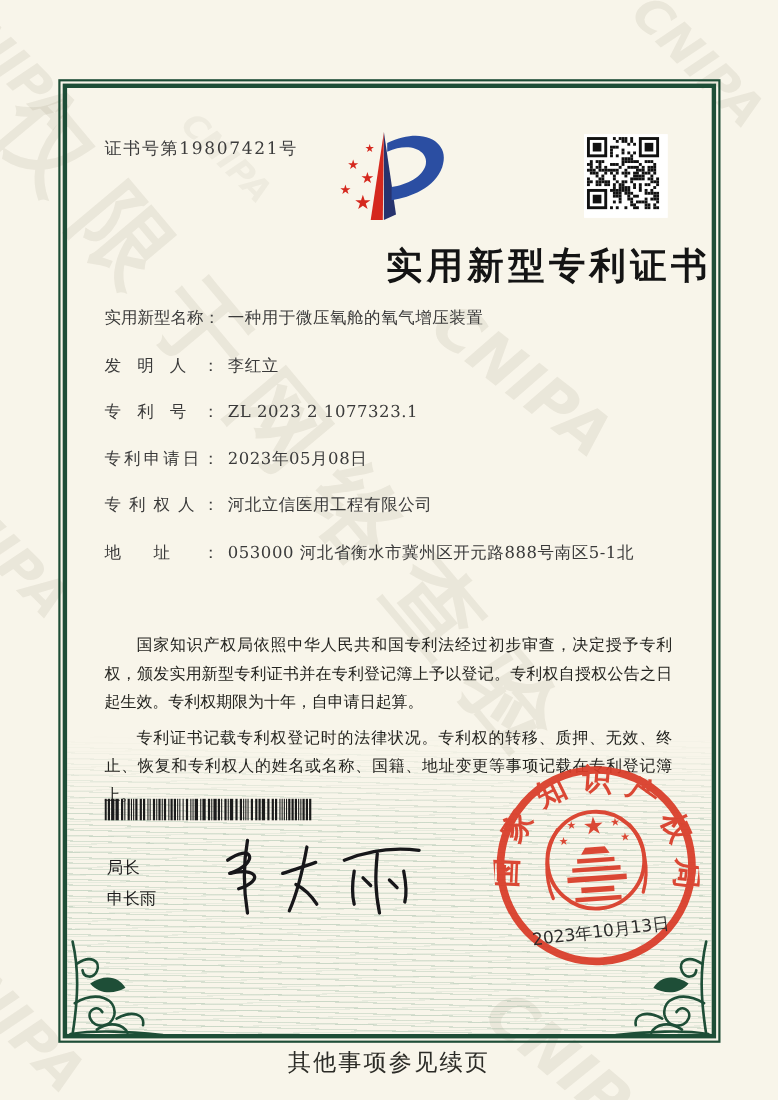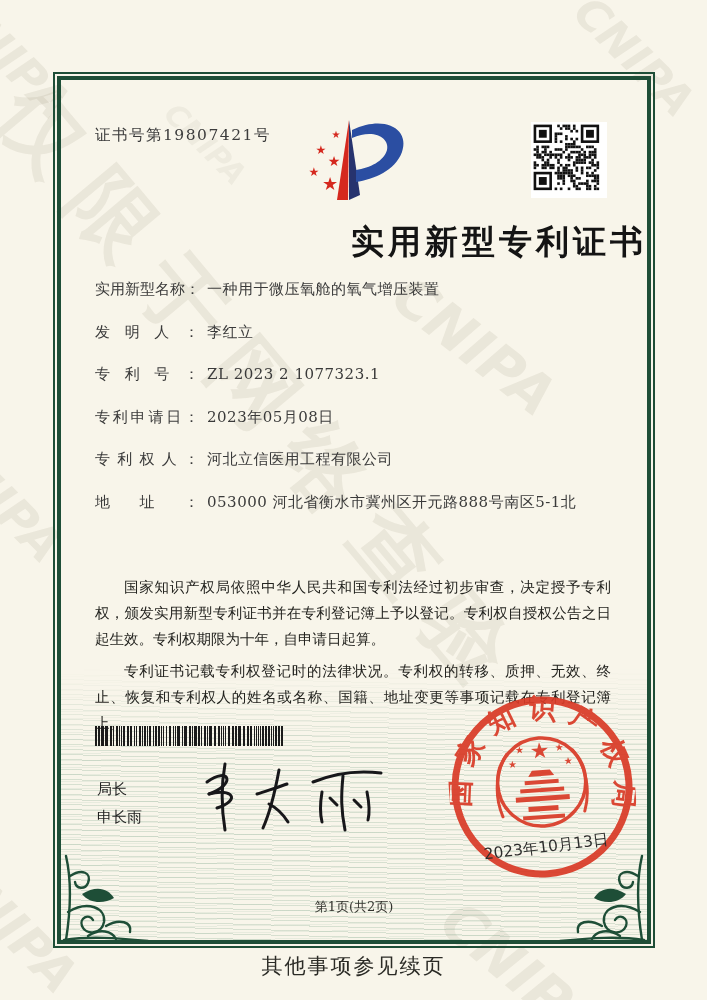--- a/index.html
+++ b/index.html
@@ -473,18 +473,17 @@
           <rect x="72" y="121" width="42" height="4"></rect>
         </g>
         <g stroke="#d93a26" stroke-width="3" fill="none" stroke-linecap="round">
           <path d="M52,120 C45,100 47,76 60,58"></path>
           <path d="M134,120 C141,100 139,76 126,58"></path>
         </g>
       </g>
       <text x="93" y="158" font-size="15.5" fill="#1c1c1c" text-anchor="middle" transform="rotate(-3 93 155)" font-family="'DejaVu Sans',sans-serif">2023年10月13日</text>
     </svg>
 
-    <div class="page-info">第1页(共2页)</div>
   </div>
 
   <div class="note">其他事项参见续页</div>
 
 </div>
 
 </body></html>

